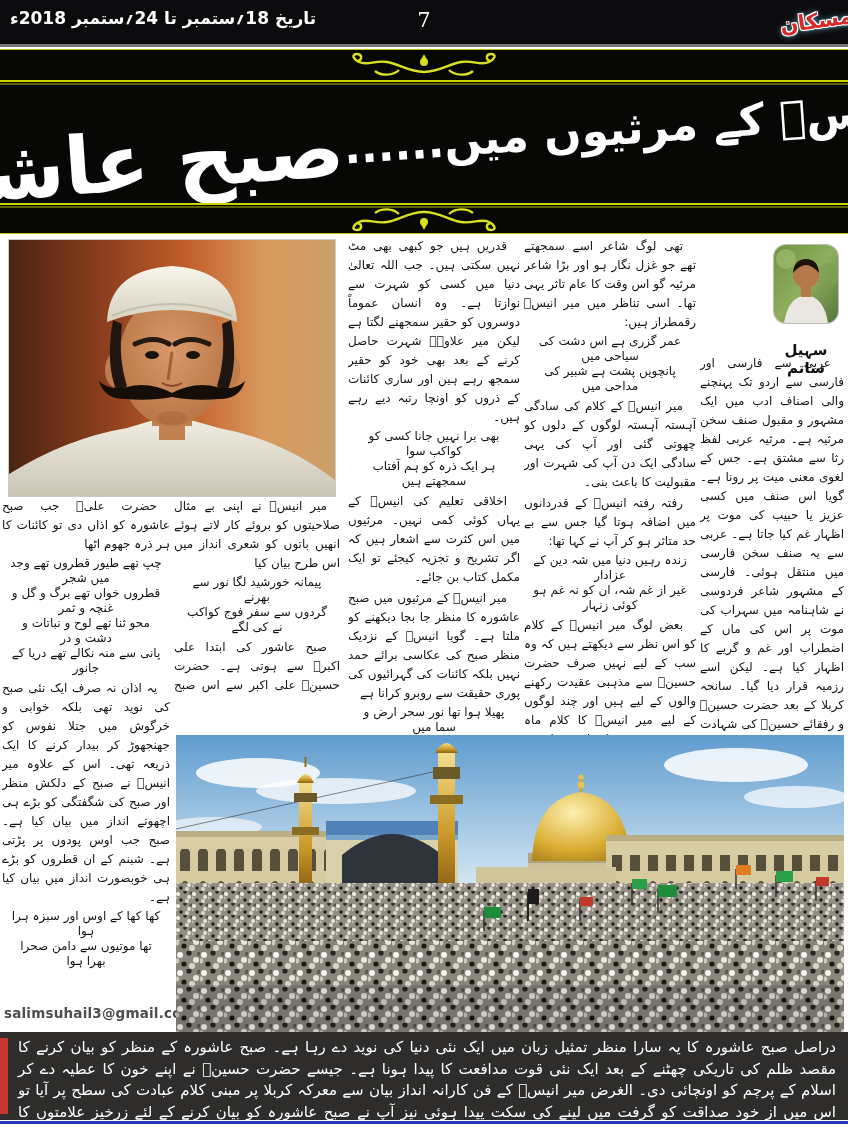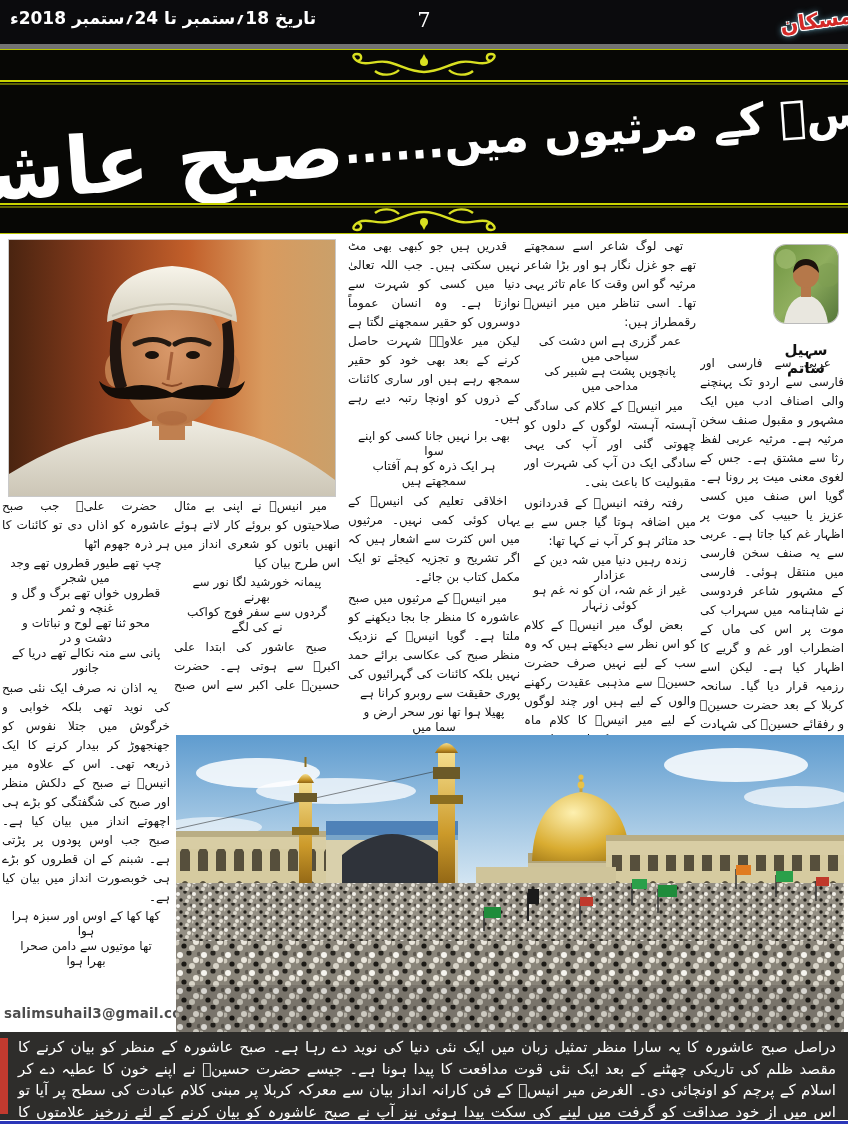--- a/index.html
+++ b/index.html
@@ -1,19 +1,19 @@
 <!DOCTYPE html>
 <html lang="ur"><head>
 <meta charset="utf-8">
 <style>
   html,body{margin:0;padding:0;background:#e8e8e8;}
   .page{position:relative;width:848px;height:1131px;margin:0 auto;background:#ffffff;overflow:hidden;
         font-family:"DejaVu Sans",sans-serif;}
   
-  .header{position:absolute;top:0;left:0;right:0;height:44px;background:#0b0b0d;border-bottom:6px solid #737373;}
+  .header{position:absolute;top:0;left:0;right:0;height:44px;background:#0b0b0d;border-bottom:3px solid #737373;}
   .hdr-date{position:absolute;right:auto;left:10px;top:8px;color:#fff;font-weight:bold;font-size:17px;direction:rtl;}
   .hdr-page{position:absolute;left:0;right:0;top:8px;text-align:center;color:#fff;font-family:"DejaVu Serif",serif;font-size:21px;}
   .hdr-logo{position:absolute;right:4px;top:1px;width:56px;height:40px;display:flex;align-items:center;justify-content:center;}
   .hdr-logo span{color:#d42a28;font-weight:bold;font-size:21px;transform:rotate(-8deg);
     text-shadow:-1px -1px 0 #fff,1px -1px 0 #fff,-1px 1px 0 #fff,1px 1px 0 #fff,0 0 7px #7fd4f0,0 0 3px #bce9f7;}
   
   .banner{position:absolute;top:49px;left:0;right:0;height:183px;background:#070705;
           border-top:1px solid #b9c400;border-bottom:1px solid #b9c400;}
   .orn{position:absolute;left:0;right:0;display:flex;justify-content:center;}
   .orn-top{top:2px;}
@@ -177,21 +177,21 @@
         <p class="prose">رفتہ رفتہ انیسؔ کے قدردانوں میں اضافہ ہوتا گیا جس سے بے حد متاثر ہو کر آپ نے کہا تھا:</p>
         <div class="verse">
           <div class="vline">زندہ رہیں دنیا میں شہ دین کے عزادار</div>
           <div class="vline">غیر از غم شہ، ان کو نہ غم ہو کوئی زنہار</div>
         </div>
         <p class="prose">بعض لوگ میر انیسؔ کے کلام کو اس نظر سے دیکھتے ہیں کہ وہ سب کے لیے نہیں صرف حضرت حسینؓ سے مذہبی عقیدت رکھنے والوں کے لیے ہیں اور چند لوگوں کے لیے میر انیسؔ کا کلام ماہ محرم میں سننے کے لیے ہوتا ہے۔ آہ یا واہ کر لینا ان کے لیے کافی ہے۔ انیسؔ نے آہ و بکا کی خاطر ڈھائی سو بندوں کے مرثیے نہیں لکھے۔ نہ تو آپ نے رونے رلانے کے لیے اپنی فنکارانہ صلاحیتوں کو مرثیے میں اجاگر کیا۔ اگر آپ غور سے انیسؔ کے مرثیے پڑھتے اور سنتے ہیں تو آپ یہ بات جان لیں گے کہ انیسؔ نے مرثیوں میں اخلاقی قدروں کو روشن کیا ہے۔ یہ ایسی</p>
       </div>
     <div class="col col-3">
         <p class="prose">قدریں ہیں جو کبھی بھی مٹ نہیں سکتی ہیں۔ جب اللہ تعالیٰ دنیا میں کسی کو شہرت سے نوازتا ہے۔ وہ انسان عموماً دوسروں کو حقیر سمجھنے لگتا ہے لیکن میر علاوہؔ شہرت حاصل کرنے کے بعد بھی خود کو حقیر سمجھ رہے ہیں اور ساری کائنات کے ذروں کو اونچا رتبہ دیے رہے ہیں۔</p>
         <div class="verse">
-          <div class="vline">بھی برا نہیں جانا کسی کو اپنے سوا</div>
+          <div class="vline">بھی برا نہیں جانا کسی کو کواکب سوا</div>
           <div class="vline">ہر ایک ذرہ کو ہم آفتاب سمجھتے ہیں</div>
         </div>
         <p class="prose">اخلاقی تعلیم کی انیسؔ کے یہاں کوئی کمی نہیں۔ مرثیوں میں اس کثرت سے اشعار ہیں کہ اگر تشریح و تجزیہ کیجئے تو ایک مکمل کتاب بن جائے۔</p>
         <p class="prose">میر انیسؔ کے مرثیوں میں صبح عاشورہ کا منظر جا بجا دیکھنے کو ملتا ہے۔ گویا انیسؔ کے نزدیک منظر صبح کی عکاسی برائے حمد نہیں بلکہ کائنات کی گہرائیوں کی پوری حقیقت سے روبرو کرانا ہے</p>
         <div class="verse">
           <div class="vline">پھیلا ہوا تھا نور سحر ارض و سما میں</div>
         </div>
       </div>
     <div class="col col-4r">
         <p class="prose">میر انیسؔ نے اپنی بے مثال صلاحیتوں کو بروئے کار لاتے ہوئے انھیں باتوں کو شعری انداز میں اس طرح بیان کیا</p>

